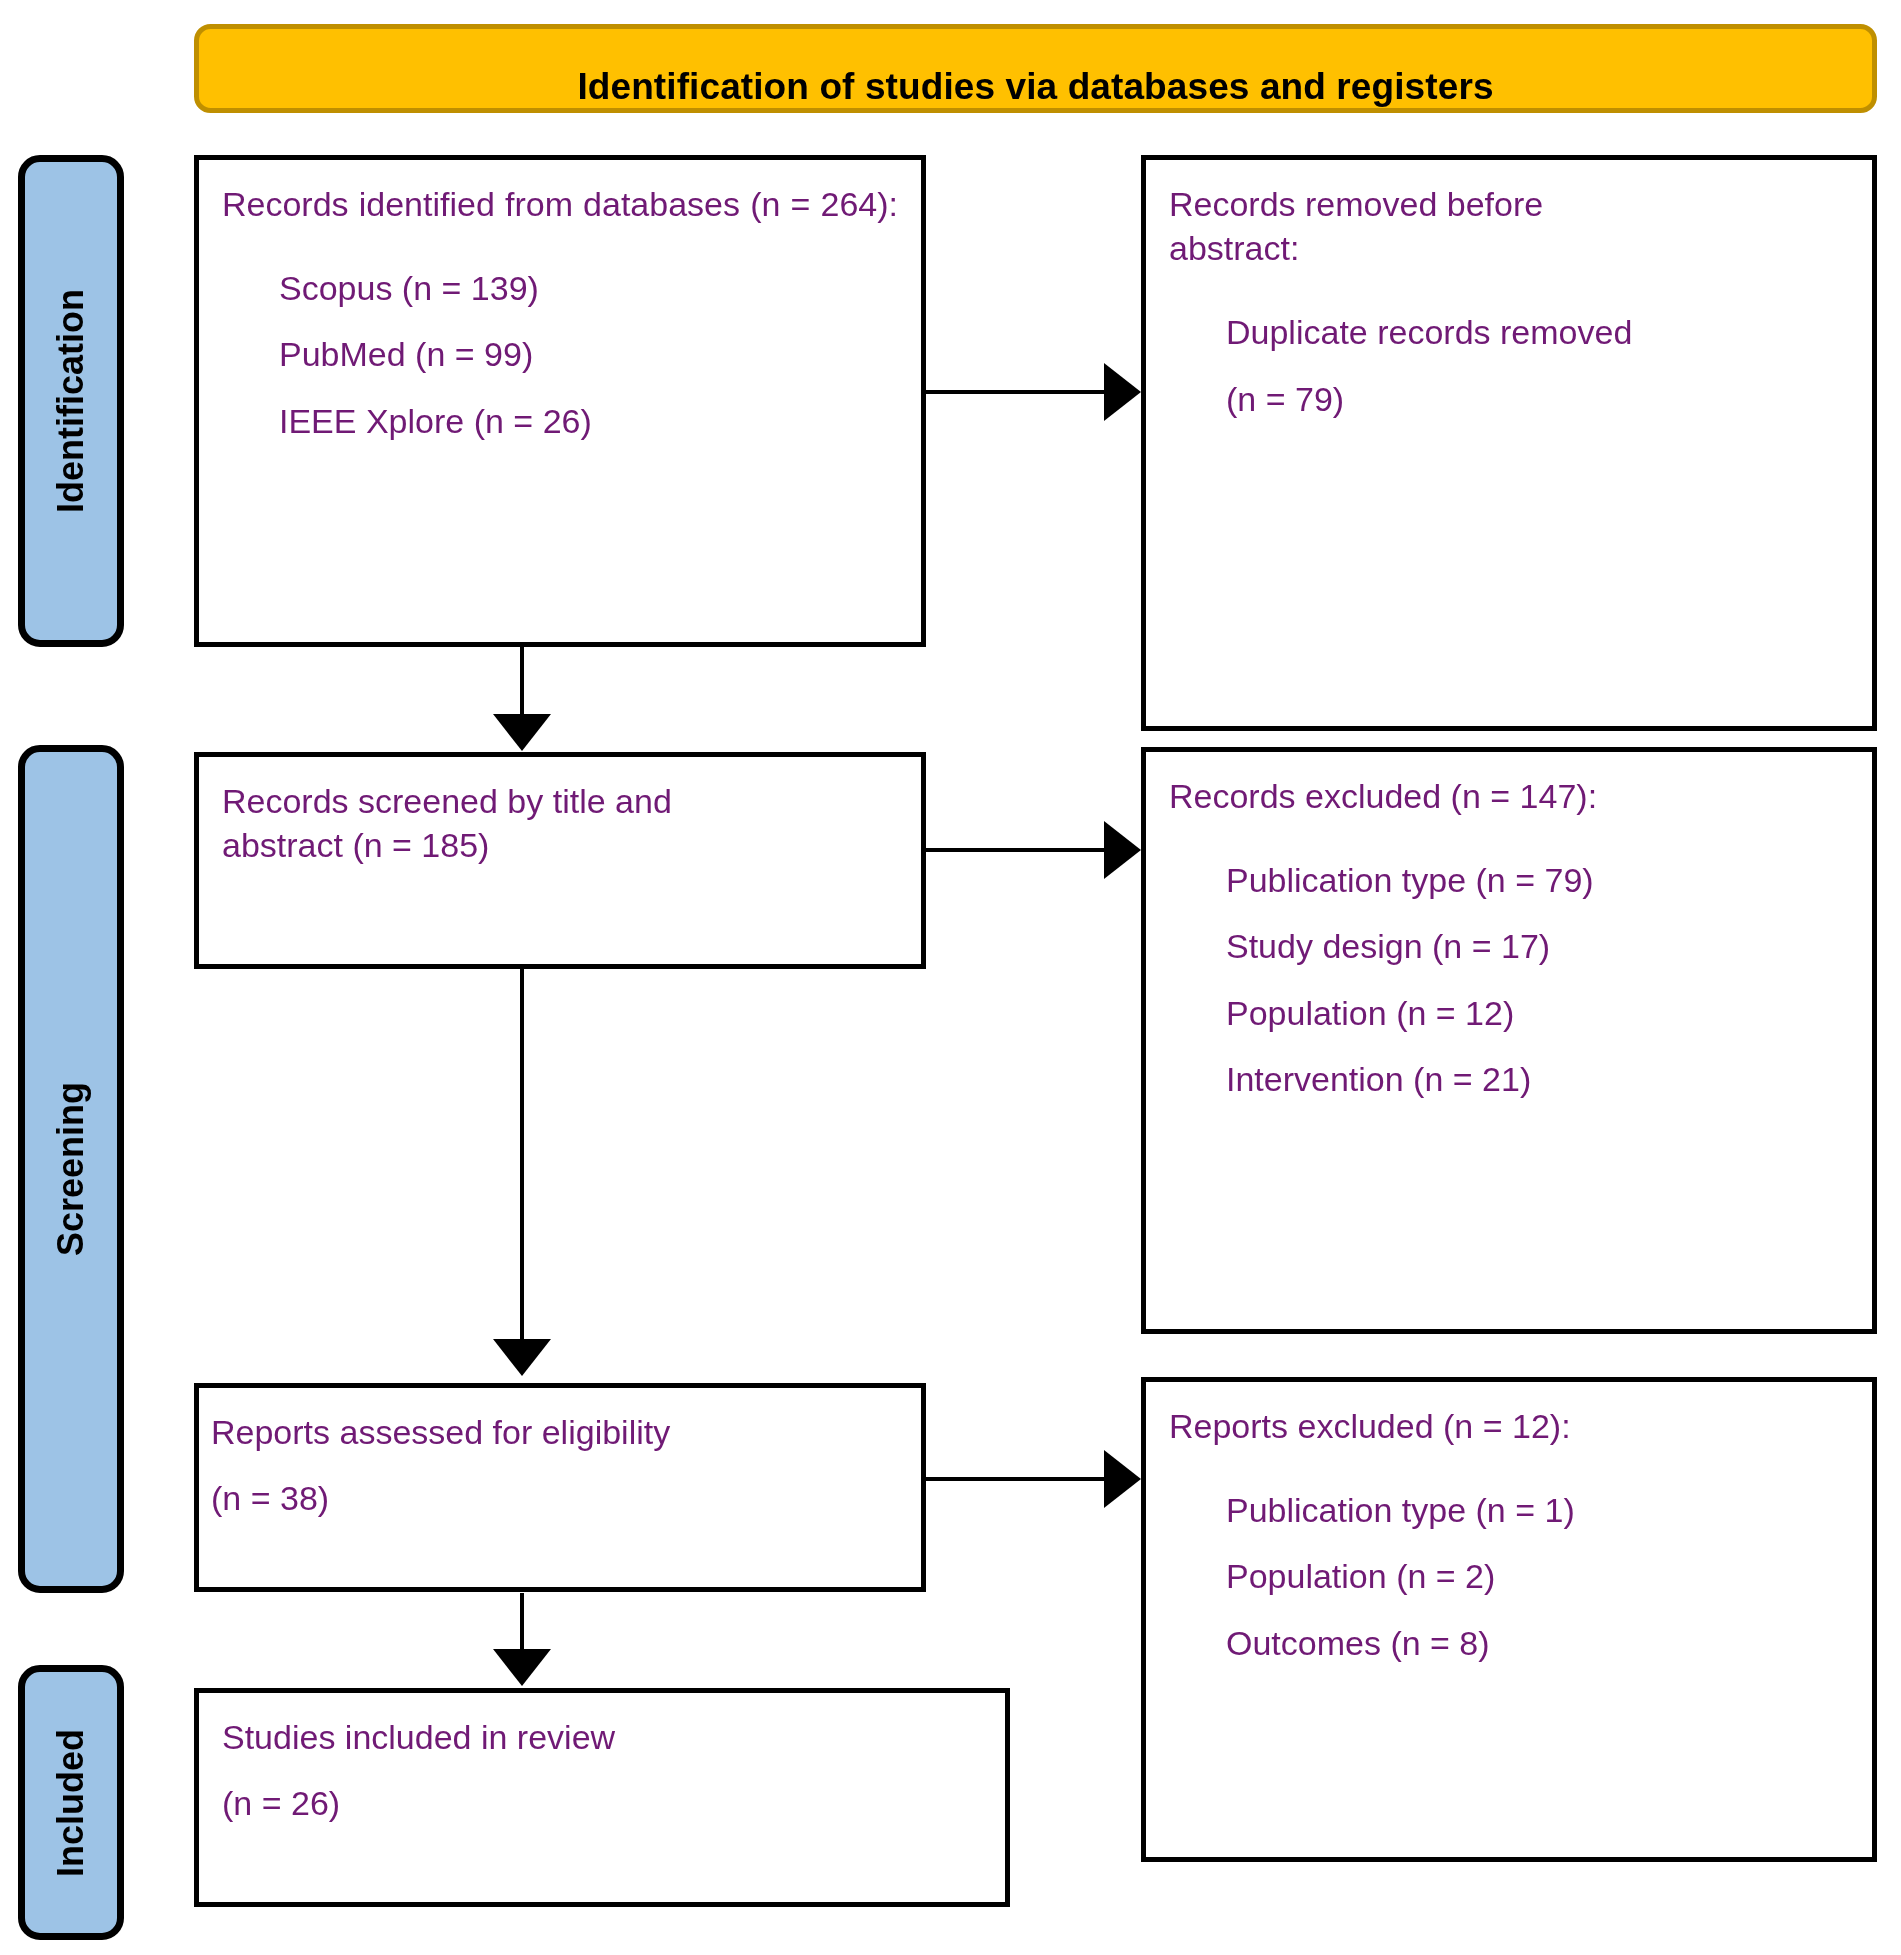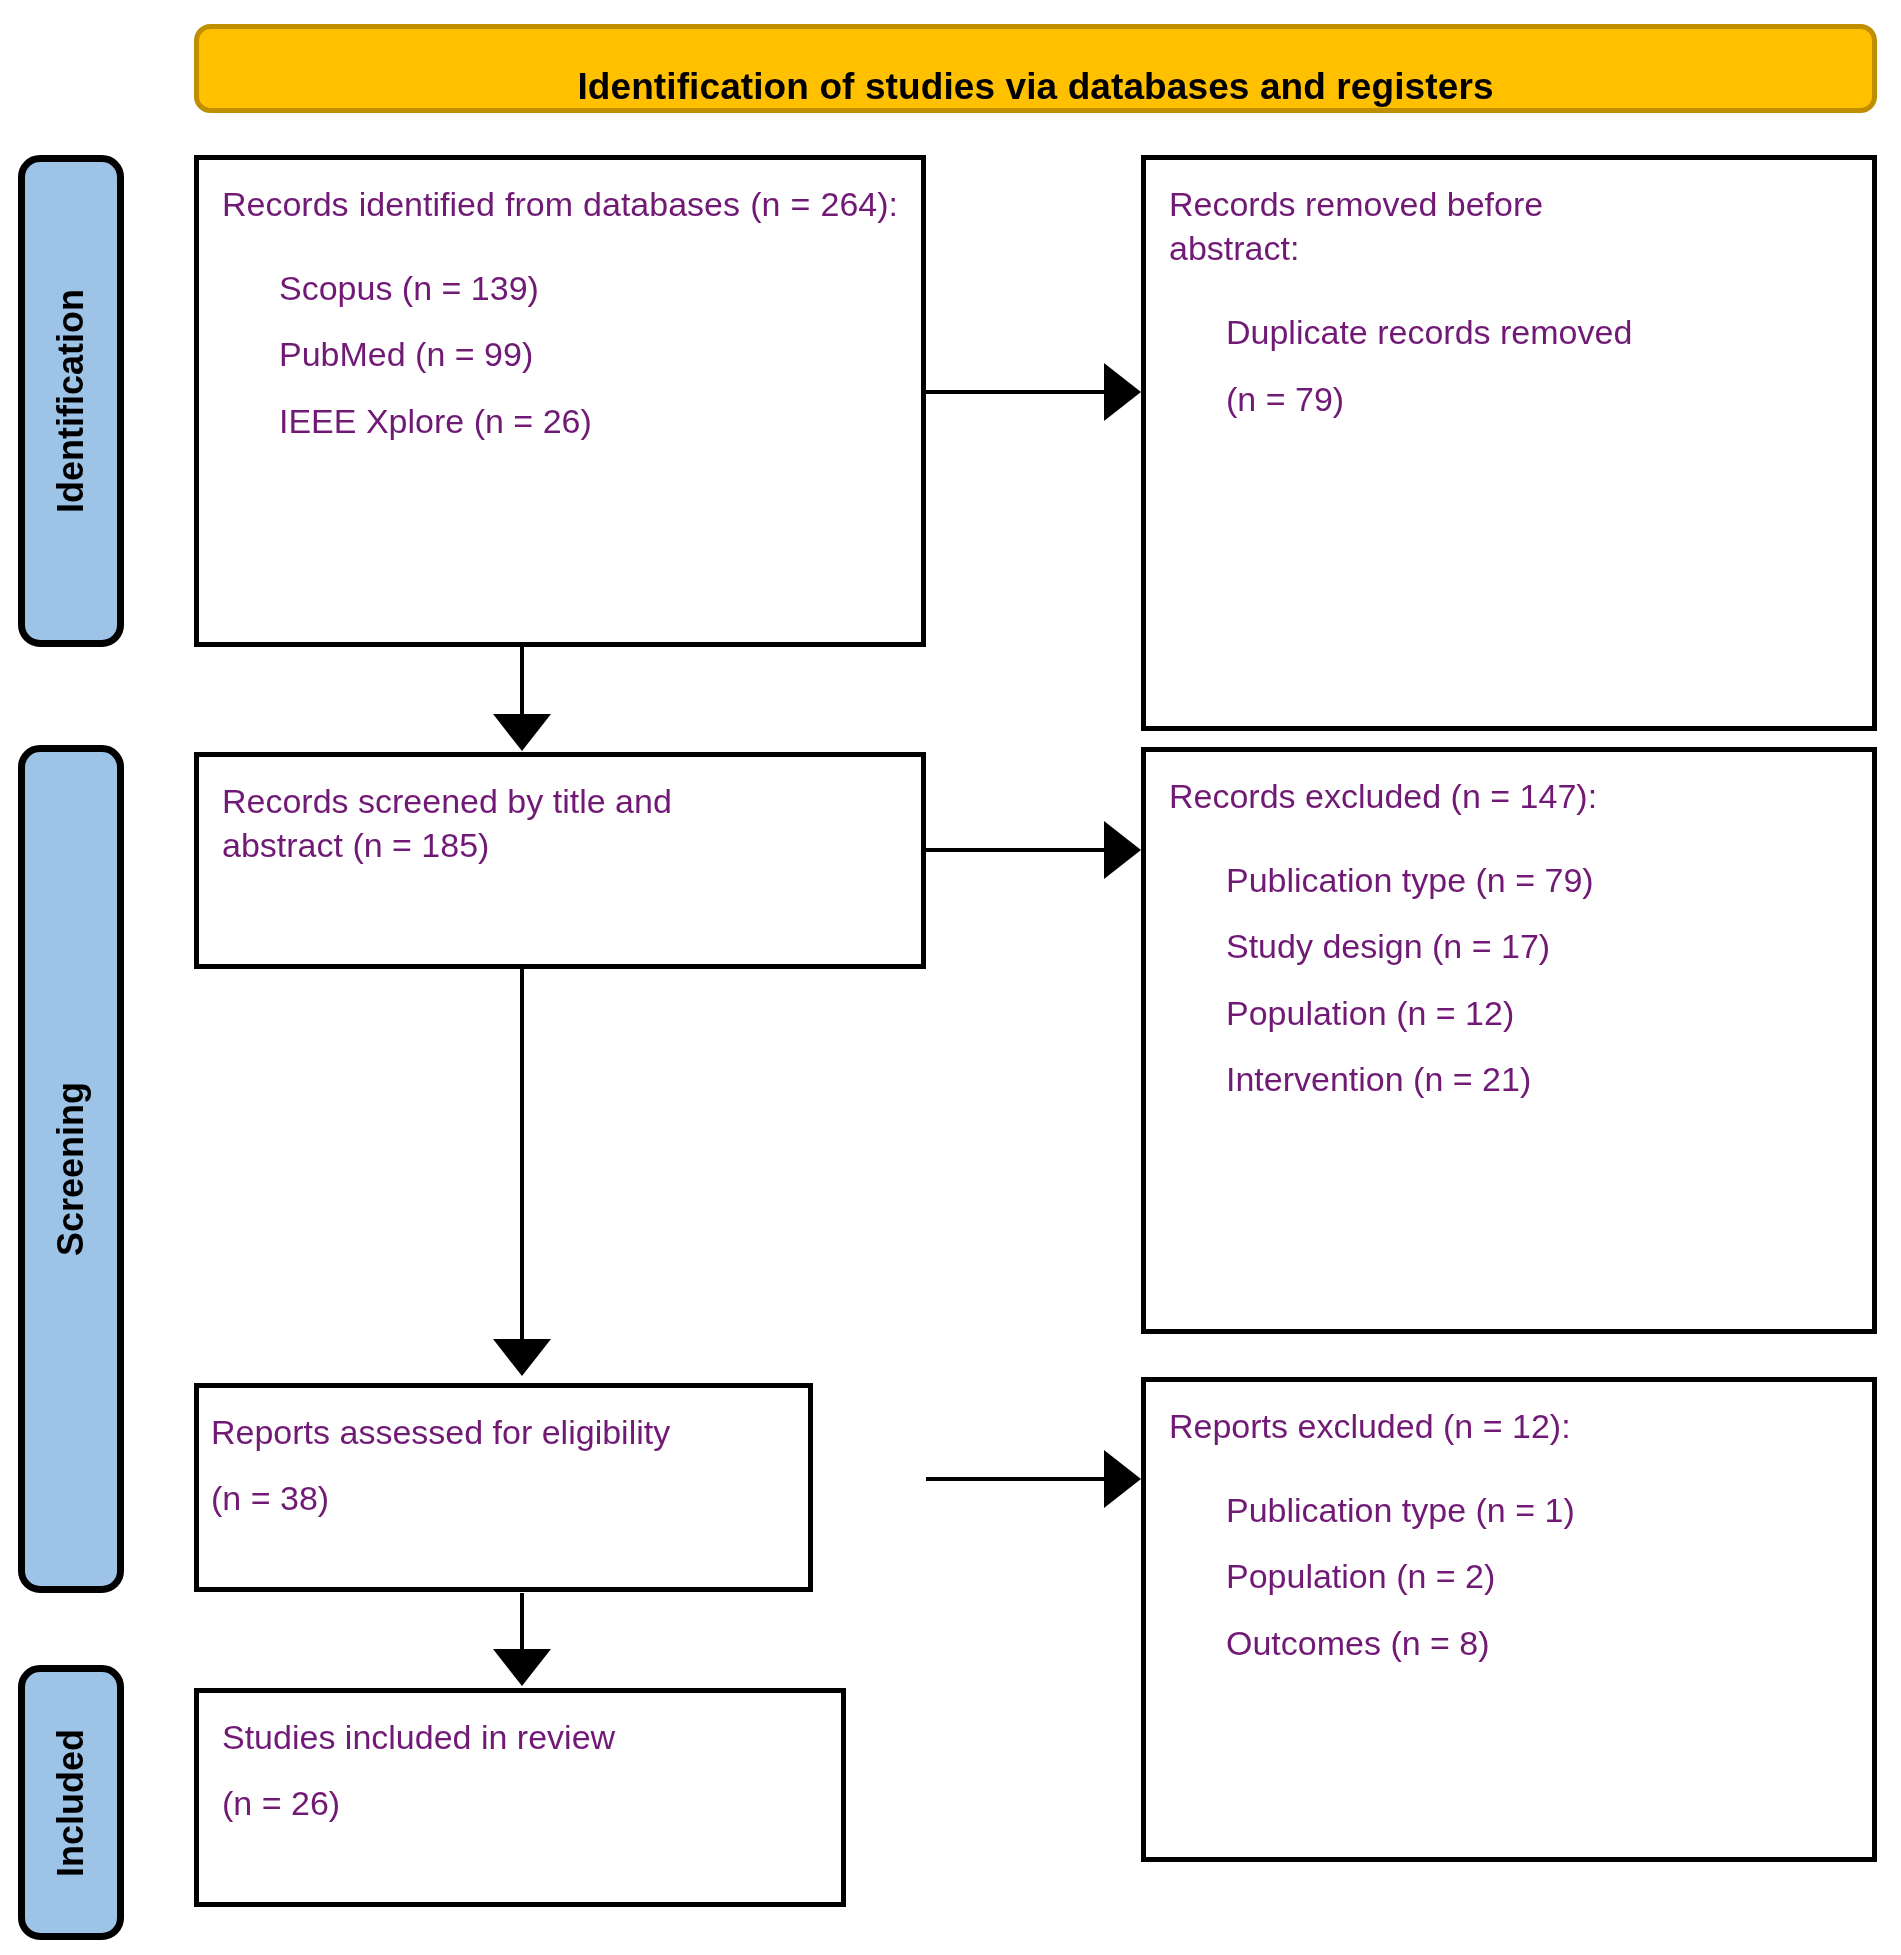--- a/index.html
+++ b/index.html
@@ -86,23 +86,23 @@
   .box p.sub {
     margin-left: 57px;
   }
   .gap-sm { height: 22px; }
   .gap-md { height: 40px; }
 
   #box-identified { left: 194px;  top: 155px;  width: 732px; height: 492px; }
   #box-removed    { left: 1141px; top: 155px;  width: 736px; height: 576px; }
   #box-screened   { left: 194px;  top: 752px; width: 732px; height: 217px; }
   #box-rec-excl   { left: 1141px; top: 747px; width: 736px; height: 587px; }
-  #box-assessed   { left: 194px;  top: 1383px; width: 619px; height: 209px; padding-left: 12px; }
+  #box-assessed   { left: 194px;  top: 1383px; width: 732px; height: 209px; padding-left: 12px; }
   #box-rep-excl   { left: 1141px; top: 1377px; width: 736px; height: 485px; }
-  #box-included   { left: 194px;  top: 1688px; width: 652px; height: 219px; }
+  #box-included   { left: 194px;  top: 1688px; width: 816px; height: 219px; }
 
   
   .vline {
     position: absolute;
     width: 3.8px;
     background: #000000;
   }
   .hline {
     position: absolute;
     height: 3.8px;

